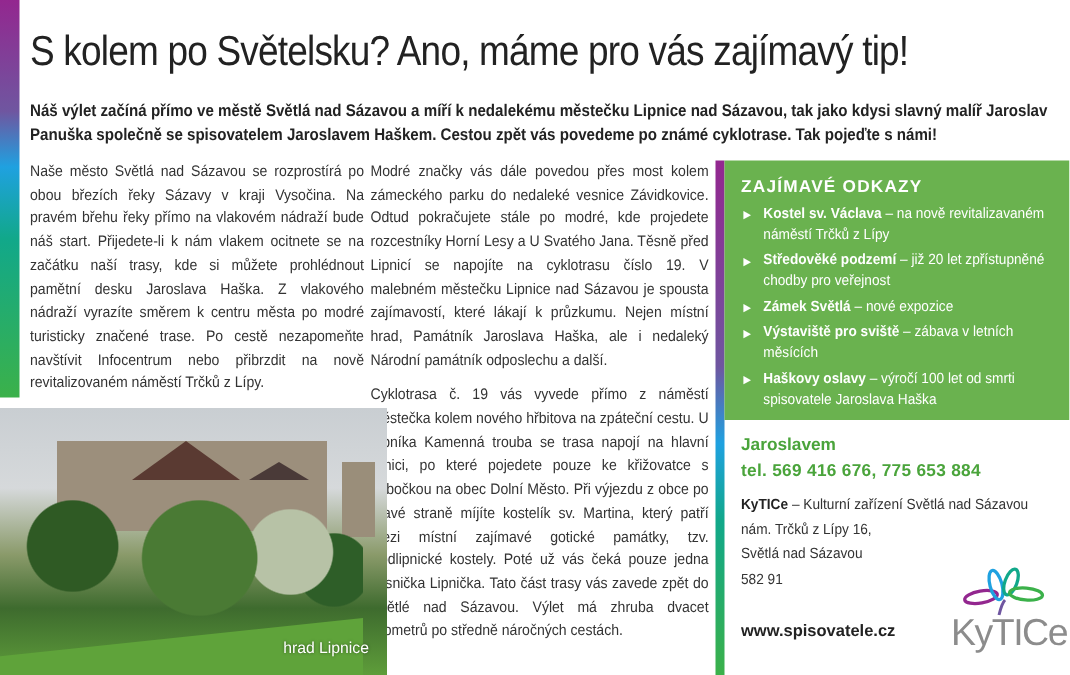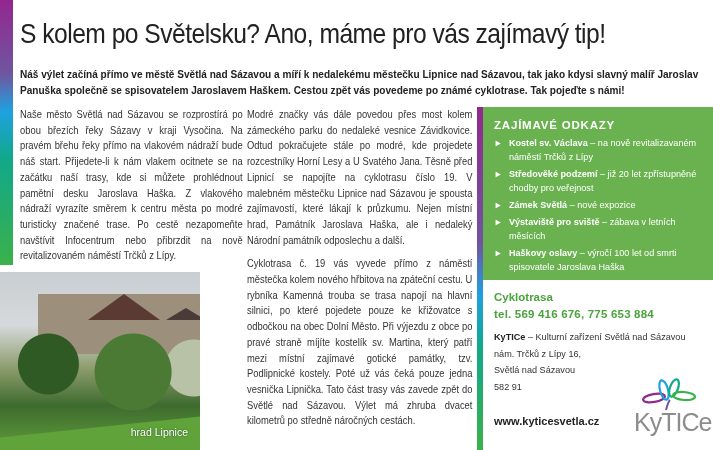--- a/index.html
+++ b/index.html
@@ -8,21 +8,21 @@
   .leftbar{position:absolute;left:0;top:0;width:13px;height:265px;
     background:linear-gradient(to bottom,#93278f 0%,#6f56a0 28%,#1fa1e0 42%,#11a88a 60%,#3bb14a 100%)}
   .title{position:absolute;left:20px;top:18px;font-family:"Liberation Sans Narrow","Liberation Sans",sans-serif;
     font-size:28px;font-weight:400;color:#222;letter-spacing:-0.6px;transform:scaleX(0.88);transform-origin:left top;white-space:nowrap}
   .lead{position:absolute;left:20px;top:66px;width:760px;font-size:11.2px;font-weight:700;line-height:16px;color:#222;
     transform:scaleX(0.9);transform-origin:left top}
   .col{position:absolute;font-size:10.2px;line-height:15.7px;color:#333;text-align:justify;transform:scaleX(0.92);transform-origin:left top}
   .col1{left:20px;top:107px;width:242px}
   .col2{left:247px;top:107px;width:245px}
   .col2 p+p{margin-top:8px}
-  .photo{position:absolute;left:0;top:272px;width:200px;height:178px;overflow:hidden;
+  .photo{position:absolute;left:0;top:272px;width:258px;height:178px;overflow:hidden;
     background:linear-gradient(to bottom,#c9ced2 0%,#d6d9db 30%,#8a9a6a 55%,#3e6b2e 75%,#5e9d3a 100%)}
   .photo .castle{position:absolute;left:38px;top:22px;width:180px;height:60px;background:#9c8f7c}
   .photo .roof1{position:absolute;left:50px;top:0;width:0;height:0;border-left:36px solid transparent;border-right:36px solid transparent;border-bottom:26px solid #5a3a32}
   .photo .roof2{position:absolute;left:128px;top:14px;width:0;height:0;border-left:20px solid transparent;border-right:20px solid transparent;border-bottom:12px solid #4a3a38}
   .photo .tower{position:absolute;left:190px;top:14px;width:22px;height:50px;background:#9a8e7a}
   .photo .trees{position:absolute;left:0;top:60px;width:242px;height:80px;
     background:radial-gradient(circle at 20% 40%,#2f5a24 0 30px,transparent 31px),radial-gradient(circle at 55% 50%,#4a7a34 0 38px,transparent 39px),radial-gradient(circle at 80% 45%,#b7c2a6 0 28px,transparent 29px),radial-gradient(circle at 92% 60%,#2e5e28 0 24px,transparent 25px)}
   .photo .grass{position:absolute;left:0;top:140px;width:242px;height:40px;background:#5fa33a;transform:skewY(-6deg);transform-origin:right top}
   .photo .caption{position:absolute;right:12px;bottom:12px;font-size:10.5px;color:#fff;text-shadow:0 0 2px rgba(0,0,0,.5)}
   .sidestripe{position:absolute;left:477px;top:107px;width:6px;height:343px;
@@ -92,29 +92,29 @@
       <b>Výstaviště pro sviště</b><span> – zábava v letních měsících</span>
     </li>
     <li>
       <span class="arrow">►</span>
       <b>Haškovy oslavy</b><span> – výročí 100 let od smrti spisovatele Jaroslava Haška</span>
     </li>
   </ul>
 </div>
 
 <div class="info">
-  <div class="ic-title">Cyklotrasa</div>
+  <div class="ic-title">Jaroslavem</div>
   <div class="ic-tel">tel.  569 416 676, 775 653 884</div>
   <div class="addr">
     <div><b>KyTICe</b><span> – Kulturní zařízení Světlá nad Sázavou</span></div>
     <div>nám. Trčků z Lípy 16,</div>
     <div>Světlá nad Sázavou</div>
     <div>582 91</div>
   </div>
-  <div class="web">www.kyticesvetla.cz</div>
+  <div class="web">www.spisovatele.cz</div>
 </div>
 
 <div class="logo">
   <svg width="60" height="34" viewBox="0 0 60 34" style="position:absolute;left:6px;top:0">
     <ellipse cx="14" cy="20" rx="11" ry="4" fill="none" stroke="#93278f" stroke-width="2.2" transform="rotate(-10 14 20)"></ellipse>
     <ellipse cx="24" cy="12" rx="4" ry="10" fill="none" stroke="#1fa1e0" stroke-width="2.2" transform="rotate(-15 24 12)"></ellipse>
     <ellipse cx="34" cy="10" rx="4" ry="9" fill="none" stroke="#11a88a" stroke-width="2.2" transform="rotate(20 34 10)"></ellipse>
     <ellipse cx="44" cy="18" rx="11" ry="4" fill="none" stroke="#3bb14a" stroke-width="2.2" transform="rotate(5 44 18)"></ellipse>
     <path d="M26 32 Q28 24 30 22" stroke="#6f56a0" stroke-width="2" fill="none"></path>
   </svg>

